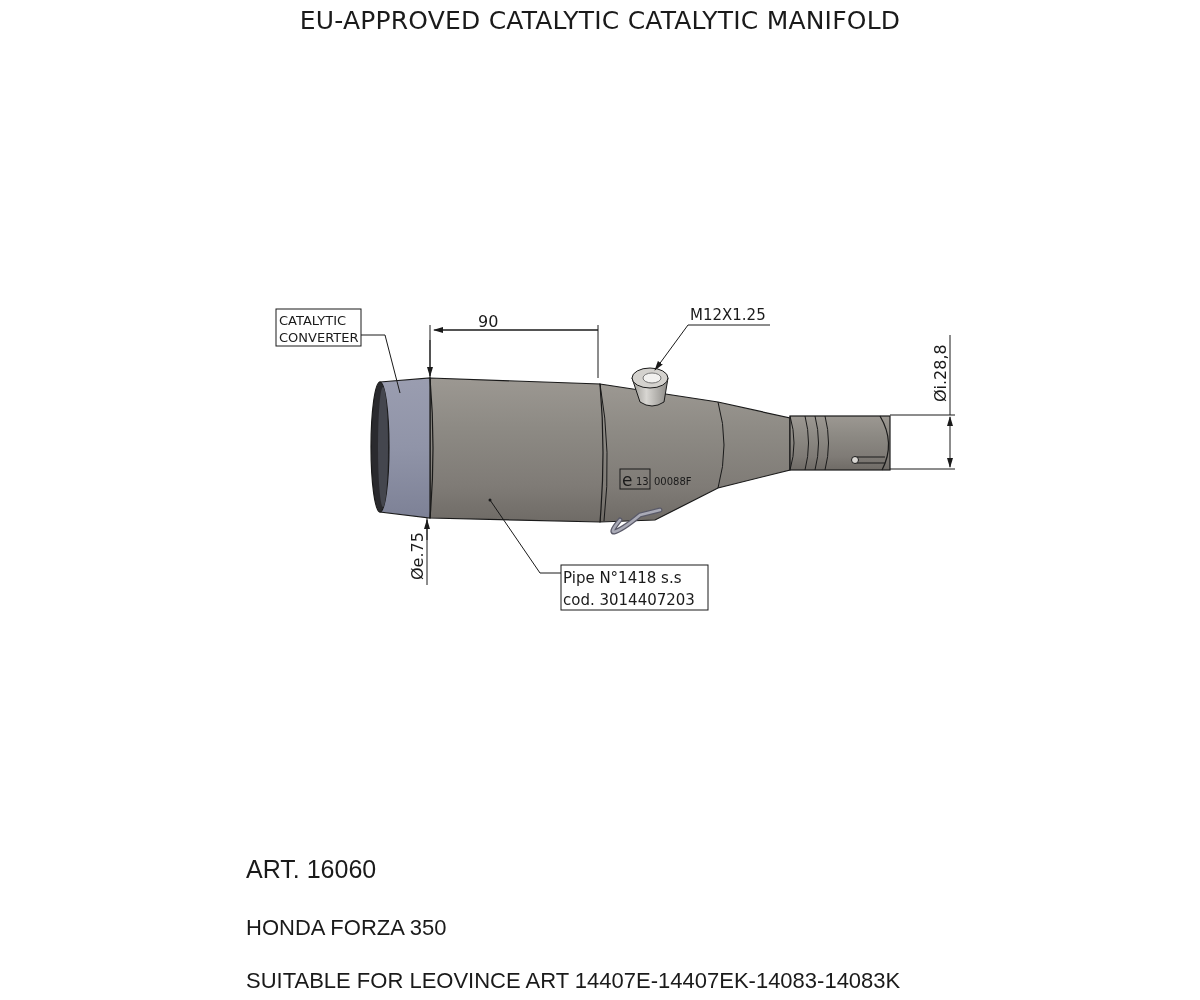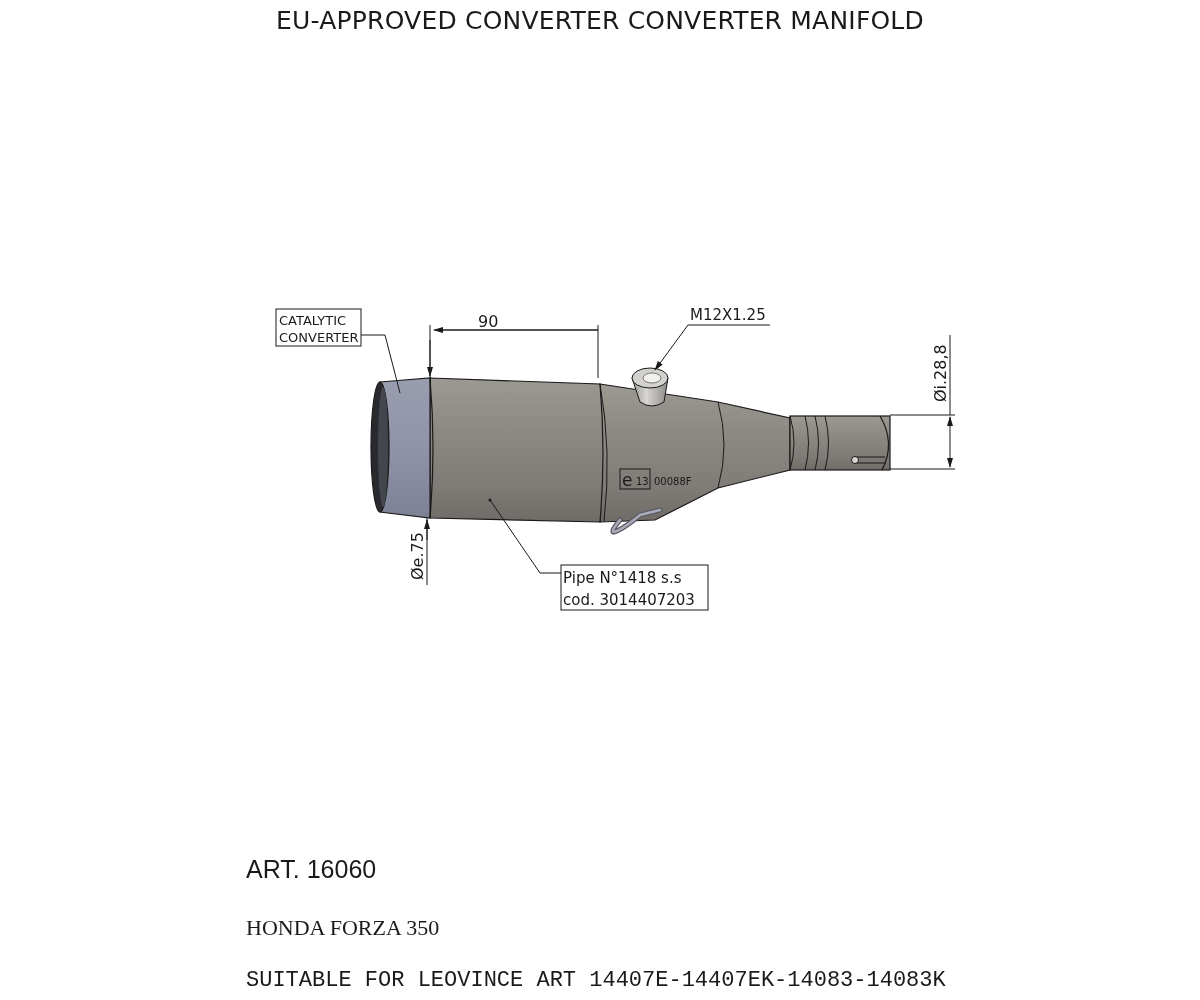--- a/index.html
+++ b/index.html
@@ -1,27 +1,27 @@
 <!DOCTYPE html>
 <html><head>
 <meta charset="utf-8">
 <style>
   html, body { margin: 0; padding: 0; background: #ffffff; }
   body { width: 1200px; height: 1000px; position: relative; overflow: hidden; font-family: "DejaVu Sans", sans-serif; color: #1a1a1a; }
   .title { position: absolute; top: 6px; left: 0; width: 1200px; text-align: center; font-size: 25px; letter-spacing: 0.2px; font-weight: normal; color: #1a1a1a; }
   .drawing { position: absolute; left: 0; top: 0; width: 1200px; height: 1000px; }
   .label-text { font-family: "DejaVu Sans", sans-serif; fill: #1a1a1a; }
   .art { position: absolute; left: 246px; top: 855px; font-family: "Liberation Sans", sans-serif; font-weight: normal; font-size: 25px; }
-  .model { position: absolute; left: 246px; top: 915px; font-family: Liberation Serif, serif; font-size: 22px; }
-  .suitable { position: absolute; left: 246px; top: 968px; font-family: Liberation Mono, monospace; font-size: 22px; }
+  .model { position: absolute; left: 246px; top: 915px; font-family: Liberation Sans, sans-serif; font-size: 22px; }
+  .suitable { position: absolute; left: 246px; top: 968px; font-family: Liberation Sans, sans-serif; font-size: 22px; }
 </style>
 </head>
 <body>
 
-<div class="title">EU-APPROVED CONVERTER CONVERTER MANIFOLD</div>
+<div class="title">EU-APPROVED CATALYTIC CATALYTIC MANIFOLD</div>
 
 <svg class="drawing" width="1200" height="1000" viewBox="0 0 1200 1000" xmlns="http://www.w3.org/2000/svg">
   <defs>
     <linearGradient id="bodyGrad" x1="0" y1="0" x2="0" y2="1">
       <stop offset="0" stop-color="#9c9892"></stop>
       <stop offset="0.35" stop-color="#8d8a84"></stop>
       <stop offset="0.75" stop-color="#7f7b76"></stop>
       <stop offset="1" stop-color="#6f6b66"></stop>
     </linearGradient>
     <linearGradient id="convGrad" x1="0" y1="0" x2="0" y2="1">

